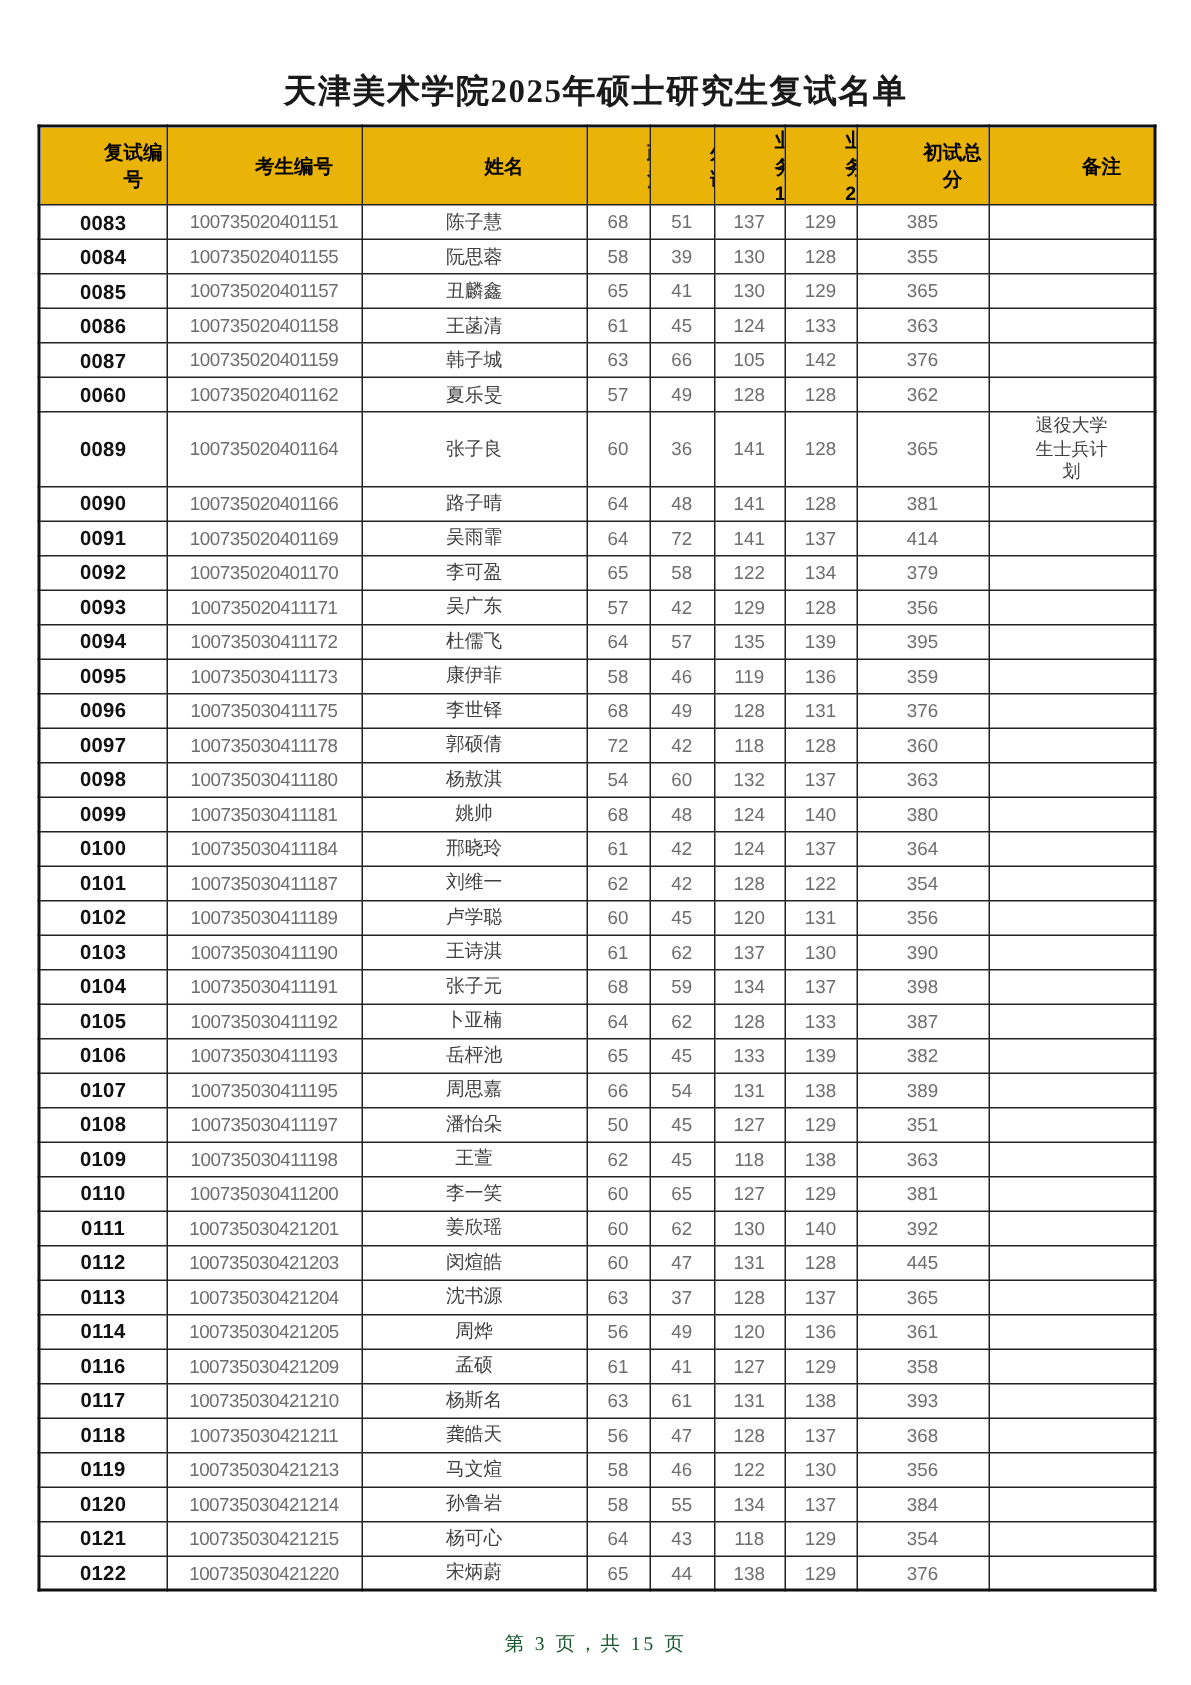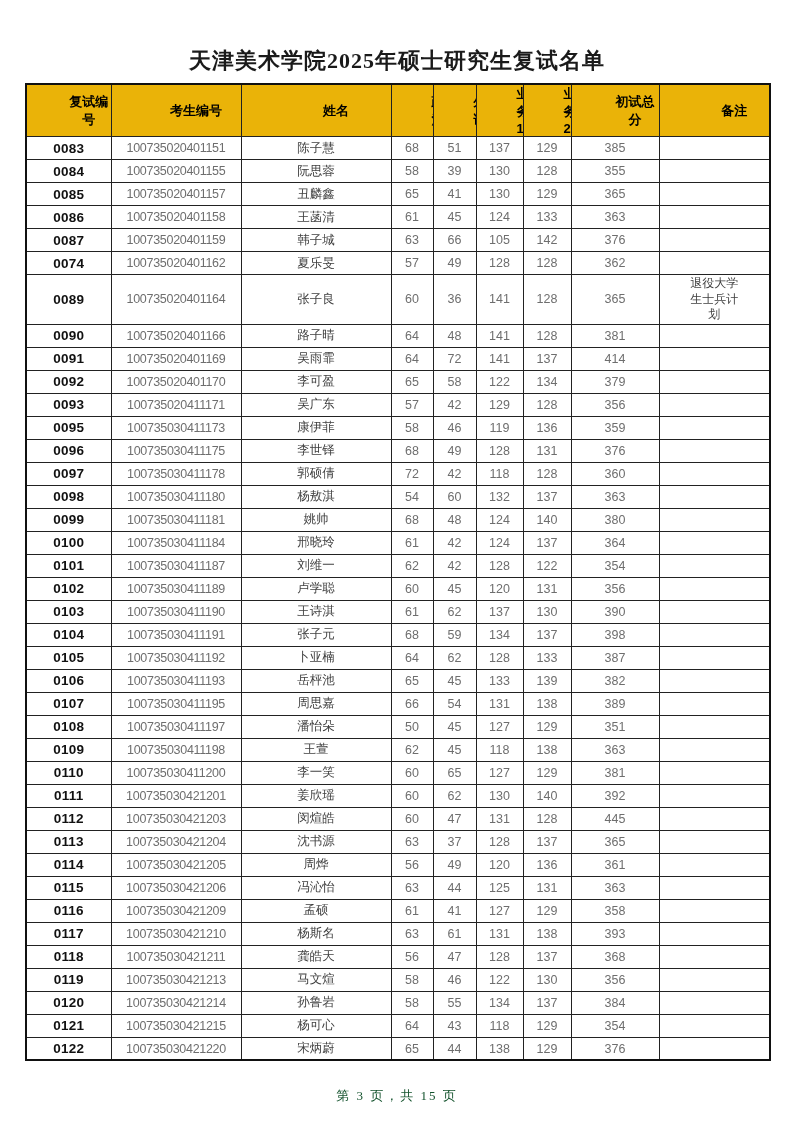--- a/index.html
+++ b/index.html
@@ -161,21 +161,21 @@
           <td class="c1">100735020401159</td>
           <td class="c2">韩子城</td>
           <td class="c3">63</td>
           <td class="c4">66</td>
           <td class="c5">105</td>
           <td class="c6">142</td>
           <td class="c7">376</td>
           <td class="c8"></td>
         </tr>
         <tr>
-          <td class="c0">0074</td>
+          <td class="c0">0060</td>
           <td class="c1">100735020401162</td>
           <td class="c2">夏乐旻</td>
           <td class="c3">57</td>
           <td class="c4">49</td>
           <td class="c5">128</td>
           <td class="c6">128</td>
           <td class="c7">362</td>
           <td class="c8"></td>
         </tr>
         <tr>
@@ -227,20 +227,31 @@
           <td class="c1">100735020411171</td>
           <td class="c2">吴广东</td>
           <td class="c3">57</td>
           <td class="c4">42</td>
           <td class="c5">129</td>
           <td class="c6">128</td>
           <td class="c7">356</td>
           <td class="c8"></td>
         </tr>
         <tr>
+          <td class="c0">0094</td>
+          <td class="c1">100735030411172</td>
+          <td class="c2">杜儒飞</td>
+          <td class="c3">64</td>
+          <td class="c4">57</td>
+          <td class="c5">135</td>
+          <td class="c6">139</td>
+          <td class="c7">395</td>
+          <td class="c8"></td>
+        </tr>
+        <tr>
           <td class="c0">0095</td>
           <td class="c1">100735030411173</td>
           <td class="c2">康伊菲</td>
           <td class="c3">58</td>
           <td class="c4">46</td>
           <td class="c5">119</td>
           <td class="c6">136</td>
           <td class="c7">359</td>
           <td class="c8"></td>
         </tr>
@@ -447,31 +458,20 @@
           <td class="c1">100735030421205</td>
           <td class="c2">周烨</td>
           <td class="c3">56</td>
           <td class="c4">49</td>
           <td class="c5">120</td>
           <td class="c6">136</td>
           <td class="c7">361</td>
           <td class="c8"></td>
         </tr>
         <tr>
-          <td class="c0">0115</td>
-          <td class="c1">100735030421206</td>
-          <td class="c2">冯沁怡</td>
-          <td class="c3">63</td>
-          <td class="c4">44</td>
-          <td class="c5">125</td>
-          <td class="c6">131</td>
-          <td class="c7">363</td>
-          <td class="c8"></td>
-        </tr>
-        <tr>
           <td class="c0">0116</td>
           <td class="c1">100735030421209</td>
           <td class="c2">孟硕</td>
           <td class="c3">61</td>
           <td class="c4">41</td>
           <td class="c5">127</td>
           <td class="c6">129</td>
           <td class="c7">358</td>
           <td class="c8"></td>
         </tr>

